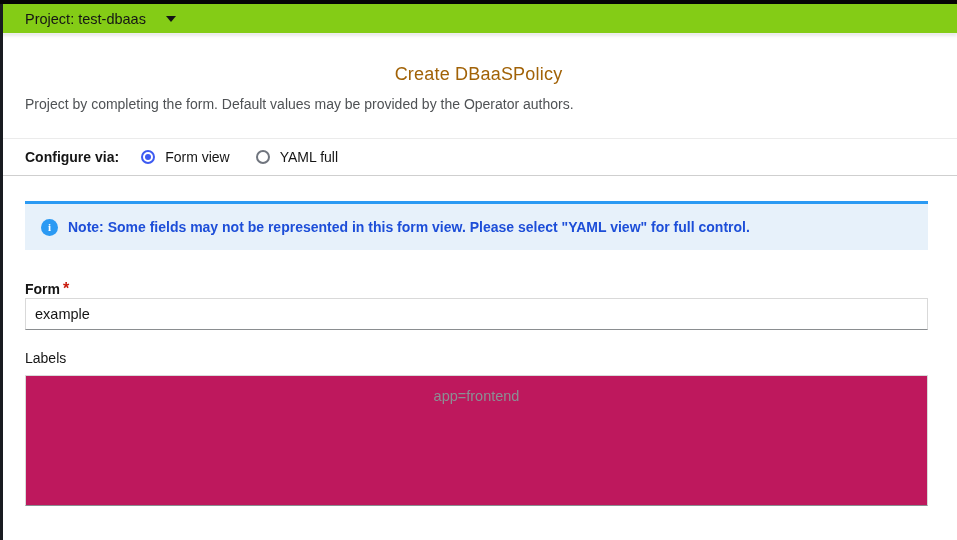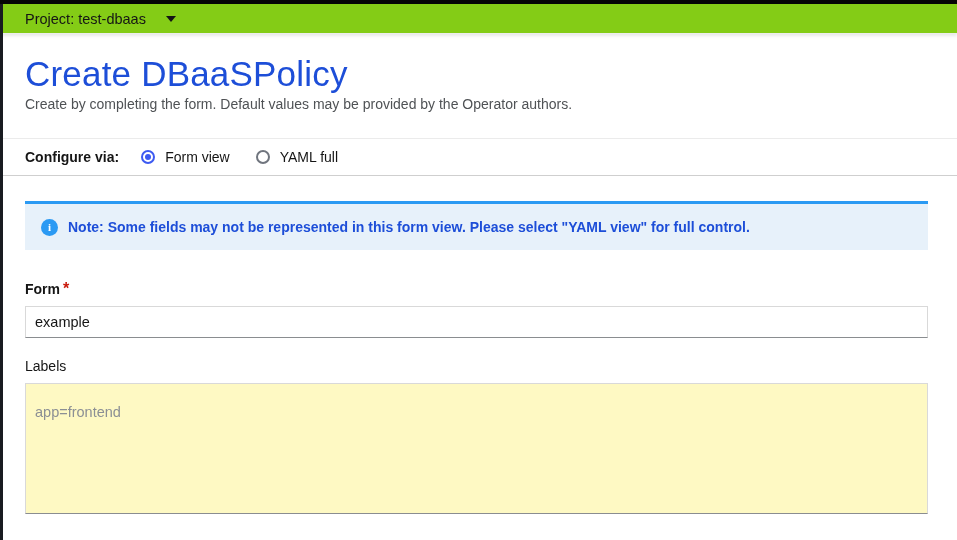--- a/index.html
+++ b/index.html
@@ -29,21 +29,21 @@
     cursor: pointer; padding: 0;
   }
   .caret-down {
     width: 0; height: 0; margin-left: 20px;
     border-left: 5px solid transparent; border-right: 5px solid transparent;
     border-top: 6px solid #151515;
   }
 
   
   .page-header { height: 105px; padding: 24px 25px 0 25px; border-bottom: 1px solid #ebebeb; }
-  .page-title { font-size: 35px; font-weight: 500; color: #1d4ed8; letter-spacing: 0.2px; line-height: 32px; }
+  .page-title { font-size: 18px; font-weight: 500; color: #a16207; letter-spacing: 0.2px; line-height: 32px; text-align: center; }
   .page-subtitle { margin-top: 6px; font-size: 14px; color: #4f5255; line-height: 17px; }
 
   
   .configure-row {
     height: 37px; display: flex; align-items: center;
     padding-left: 25px; border-bottom: 1px solid #cfcfcf; background: #fff;
   }
   .configure-label { font-size: 14px; font-weight: 700; margin-right: 22px; }
   .radio-option { display: flex; align-items: center; margin-right: 26px; cursor: pointer; }
   .radio-circle {
@@ -69,51 +69,51 @@
   }
   .alert-text { font-size: 14px; font-weight: 700; color: #1d4ed8; line-height: 20px; }
 
   .form-group-name { margin-top: 30px; }
   .form-group-labels { margin-top: 19px; }
   .field-label { font-size: 14px; font-weight: 700; color: #151515; line-height: 16px; }
   .field-label.normal { font-weight: 400; }
   .required-asterisk { color: #c9190b; font-weight: 700; margin-left: 3px; }
 
   .text-input {
-    display: block; width: 100%; height: 32px; margin-top: 8px;
+    display: block; width: 100%; height: 32px; 
     padding: 5px 9px; font-family: "Liberation Sans", sans-serif;
     font-size: 14.5px; color: #151515; background: #fff;
     border: 1px solid #d9d9d9; border-bottom-color: #8a8d90;
     outline: none;
   }
   .labels-textarea {
     display: block; width: 100%; height: 131px; margin-top: 8px;
-    padding: 20px 9px; font-family: "Liberation Sans", sans-serif;
-    font-size: 14.5px; color: #151515; background: #fef9c3;
+    padding: 12px 9px; font-family: "Liberation Sans", sans-serif;
+    font-size: 14.5px; color: #151515; background: #be185d;
     border: 1px solid #d9d9d9; border-bottom-color: #8a8d90;
-    resize: none; outline: none;
+    resize: none; outline: none; text-align: center;
   }
   .text-input::placeholder, .labels-textarea::placeholder { color: #8b8f94; opacity: 1; }
 </style>
 </head>
 <body>
 
 <div class="top-edge"></div>
 <div class="left-edge"></div>
 
 <div class="project-bar">
   <button class="project-selector">
     <span>Project: test-dbaas</span>
     <span class="caret-down"></span>
   </button>
 </div>
 
 <div class="page-header">
   <h1 class="page-title">Create DBaaSPolicy</h1>
-  <div class="page-subtitle">Create by completing the form. Default values may be provided by the Operator authors.</div>
+  <div class="page-subtitle">Project by completing the form. Default values may be provided by the Operator authors.</div>
 </div>
 
 <div class="configure-row">
   <span class="configure-label">Configure via:</span>
   <span class="radio-option">
     <span class="radio-circle selected">
         <span class="radio-dot"></span>
       </span>
     <span class="radio-label">Form view</span>
   </span>

